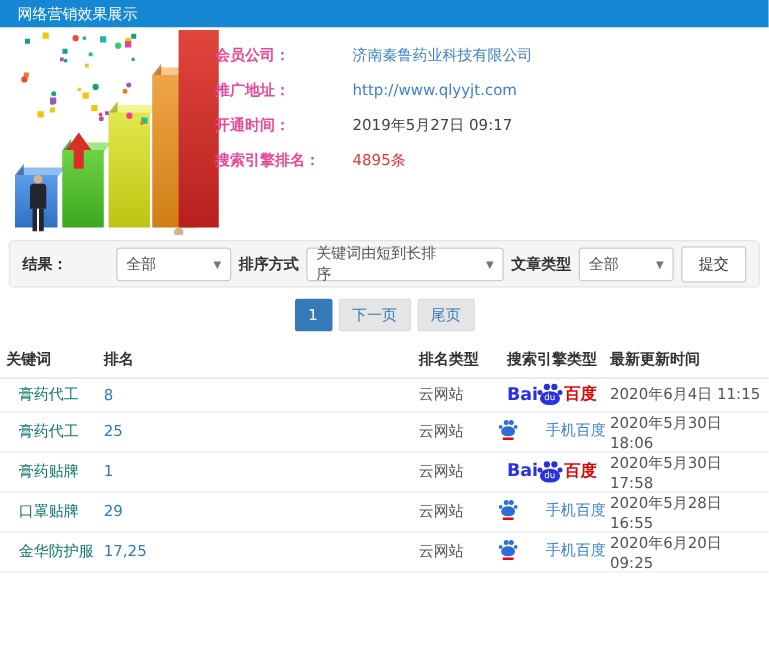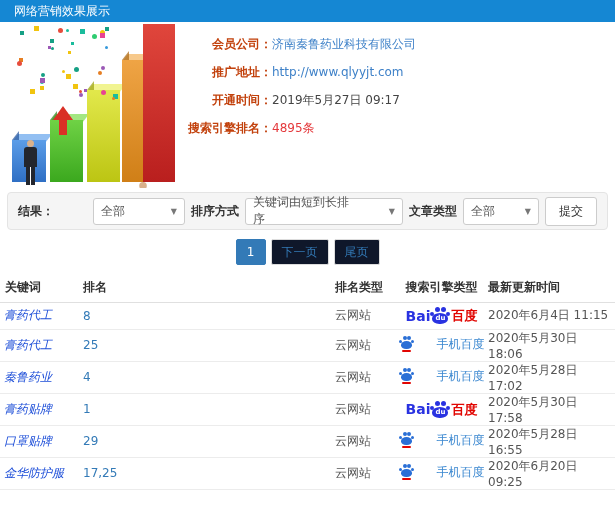--- a/index.html
+++ b/index.html
@@ -7,22 +7,22 @@
     font-family:"DejaVu Sans","Liberation Sans",sans-serif; font-size:12px; color:#555; }
 
   
   .topbar { height:22px; background:#1587d3; color:#fff; line-height:22px;
     padding-left:14px; font-size:12px; }
 
   
   .info-section { position:relative; height:168px; background:#fff; }
   .info-rows { position:absolute; left:172px; top:8px; }
   .info-row { display:flex; align-items:center; height:28px; }
-  .info-label { width:100px; text-align:right; color:#c2410c; font-weight:bold; }
-  .info-val { }
+  .info-label { width:100px; text-align:left; color:#ec4899; font-weight:bold; }
+  .info-val { margin-left:10px; }
   .val-link { color:#3e81c8; }
   .val-plain { color:#444; }
   .val-red { color:#e4393c; }
 
   
   .chart-art { position:absolute; left:0; top:2px; width:175px; height:164px; overflow:hidden; }
   .bar { position:absolute; bottom:6px; }
   .bar .face { position:absolute; bottom:0; left:0; width:100%; height:100%; }
   .bar .top { position:absolute; left:3px; top:-6px; width:100%; height:8px; transform:skewX(-38deg); opacity:.85; }
   .bar .side { position:absolute; right:-6px; bottom:0; width:7px; height:100%; transform:skewY(-52deg); transform-origin:top left; opacity:.7; }
@@ -58,45 +58,45 @@
   .select-box { height:27px; background:#fff; border:1px solid #ccc; border-radius:3px;
     display:flex; align-items:center; justify-content:space-between; padding:0 7px; color:#555; cursor:pointer; }
   .sel-engine { width:92px; } .sel-sort { width:158px;gap:24px; } .sel-article { width:76px; }
   .caret { font-size:8px; color:#777; margin-left:6px; }
   .submit-btn { height:29px; padding:0 13px; background:#fff; border:1px solid #ccc;
     border-radius:3px; color:#333; font-size:12px; cursor:pointer; }
 
   
   .pagination-section { height:44px; display:flex; align-items:center; justify-content:center; gap:5px; }
   .page-btn { min-width:30px; height:26px; padding:0 10px; display:flex; align-items:center; justify-content:center;
-    background:#0f172a; border:1px solid #ddd; border-radius:2px; color:#337ab7; cursor:pointer; }
+    background:#e5e5e5; border:1px solid #ddd; border-radius:2px; color:#337ab7; cursor:pointer; }
   .page-btn.active { background:#337ab7; border-color:#337ab7; color:#fff; }
 
   
   table { width:615px; border-collapse:collapse; table-layout:fixed; }
   col.c-kw{width:83px;} col.c-rank{width:252px;} col.c-type{width:60px;} col.c-eng{width:93px;} col.c-time{width:127px;}
   th { text-align:left; font-weight:bold; color:#333; font-size:12px; height:28px;
     border-bottom:1px solid #e0e0e0; padding:0; }
   th.h-kw{padding-left:5px;} th.h-eng{text-align:center;}
   td { height:27px; border-bottom:1px solid #ececec; padding:0; color:#555; }
-  td.td-kw{padding-left:4px; color:#1d4ed8;font-style:italic;}
+  td.td-kw{padding-left:15px; color:#0f766e;}
   td.td-rank a{ color:#337ab7; text-decoration:none; cursor:pointer; }
   td.td-engine{ text-align:center; }
   td.td-time{ color:#555; }
 
   
   .bd-logo { display:inline-flex; align-items:center; line-height:1; }
   .bd-bai { color:#2932e1; font-weight:bold; font-size:14px; letter-spacing:0; }
   .bd-cn { color:#e10602; font-weight:bold; font-size:13px; margin-left:1px; }
   .paw { position:relative; display:inline-block; width:20px; height:17px; }
   .paw i { position:absolute; background:#2932e1; border-radius:50%; }
   .paw .t1{left:0;top:5px;width:4px;height:4px;} .paw .t2{left:5px;top:0;width:5px;height:5px;}
   .paw .t3{left:11px;top:0;width:5px;height:5px;} .paw .t4{left:16px;top:5px;width:4px;height:4px;}
   .paw .pad{left:2px;top:6px;width:16px;height:11px;border-radius:50% 50% 46% 46%;}
-  .paw .du{position:absolute;left:5px;top:8px;color:#fff;font-size:7px;font-weight:bold;font-style:normal;background:none;z-index:2;}
+  .paw .du{position:absolute;left:5px;top:8px;color:#fff;font-size:7px;font-weight:normal;font-style:normal;background:none;z-index:2;}
   .bd-mobile { display:inline-flex; align-items:center; gap:23px; line-height:1; }
   .paw-s { position:relative; display:inline-block; width:15px; height:15px; }
   .paw-s i { position:absolute; background:#2a6fd6; border-radius:50%; }
   .paw-s .t1{left:0;top:4px;width:3px;height:3px;} .paw-s .t2{left:4px;top:0;width:4px;height:4px;}
   .paw-s .t3{left:8px;top:0;width:4px;height:4px;} .paw-s .t4{left:12px;top:4px;width:3px;height:3px;}
   .paw-s .pad{left:2px;top:5px;width:11px;height:8px;border-radius:50% 50% 46% 46%;}
   .paw-s .under{left:3px;top:14px;width:9px;height:2px;border-radius:1px;background:#e10602;}
   .bd-mobile .mb-label { color:#3a87d0; font-size:12px; }
 </style>
 </head>
@@ -274,37 +274,20 @@
               <i class="t3"></i>
               <i class="t4"></i>
               <i class="pad"></i>
               <i class="under"></i>
             </span>
             <span class="mb-label">手机百度</span>
           </span></td>
     <td class="td-time">2020年5月30日 18:06</td>
   </tr>
 
-  <tr>
-    <td class="td-kw">秦鲁药业</td>
-    <td class="td-rank"><a>4</a></td>
-    <td class="td-type">云网站</td>
-    <td class="td-engine"><span class="bd-mobile">
-            <span class="paw-s">
-              <i class="t1"></i>
-              <i class="t2"></i>
-              <i class="t3"></i>
-              <i class="t4"></i>
-              <i class="pad"></i>
-              <i class="under"></i>
-            </span>
-            <span class="mb-label">手机百度</span>
-          </span></td>
-    <td class="td-time">2020年5月28日 17:02</td>
-  </tr>
 
 
   <tr>
     <td class="td-kw">膏药贴牌</td>
     <td class="td-rank"><a>1</a></td>
     <td class="td-type">云网站</td>
     <td class="td-engine"><span class="bd-logo">
             <b class="bd-bai">Bai</b>
             <span class="paw">
               <i class="t1"></i>

